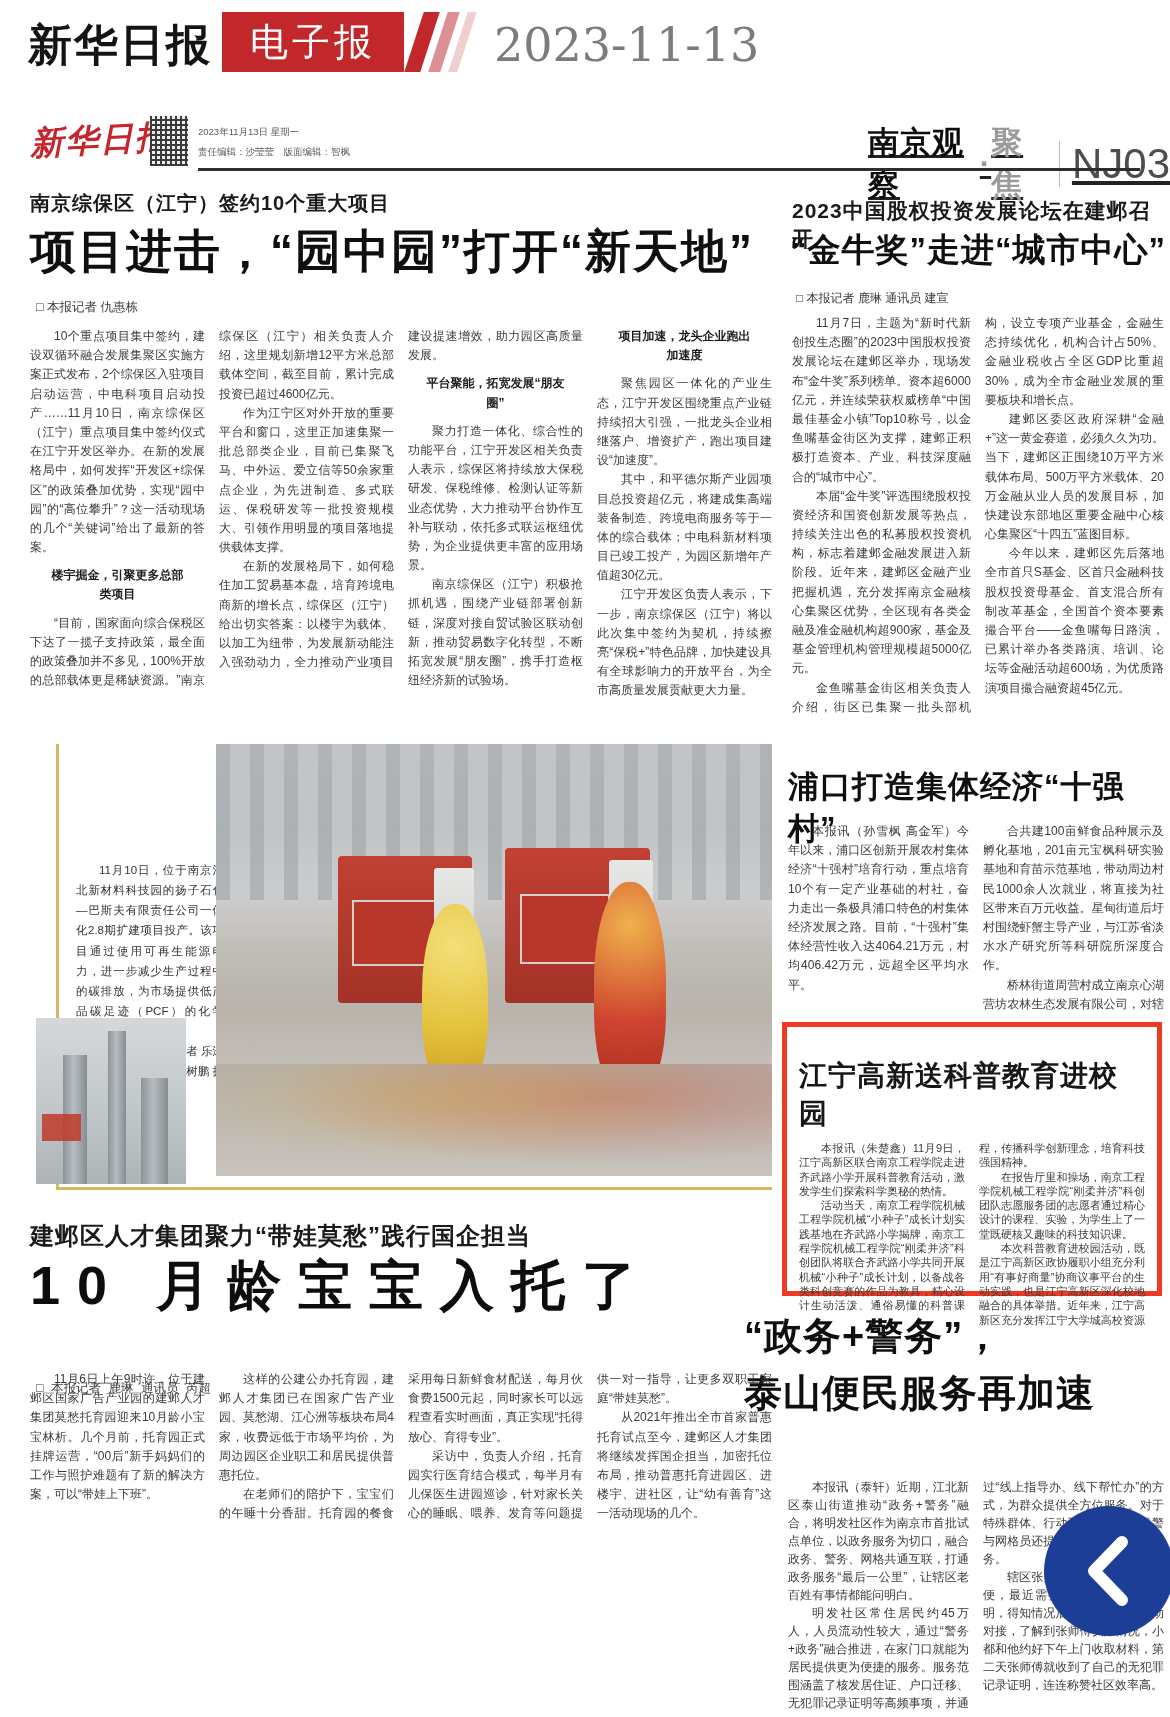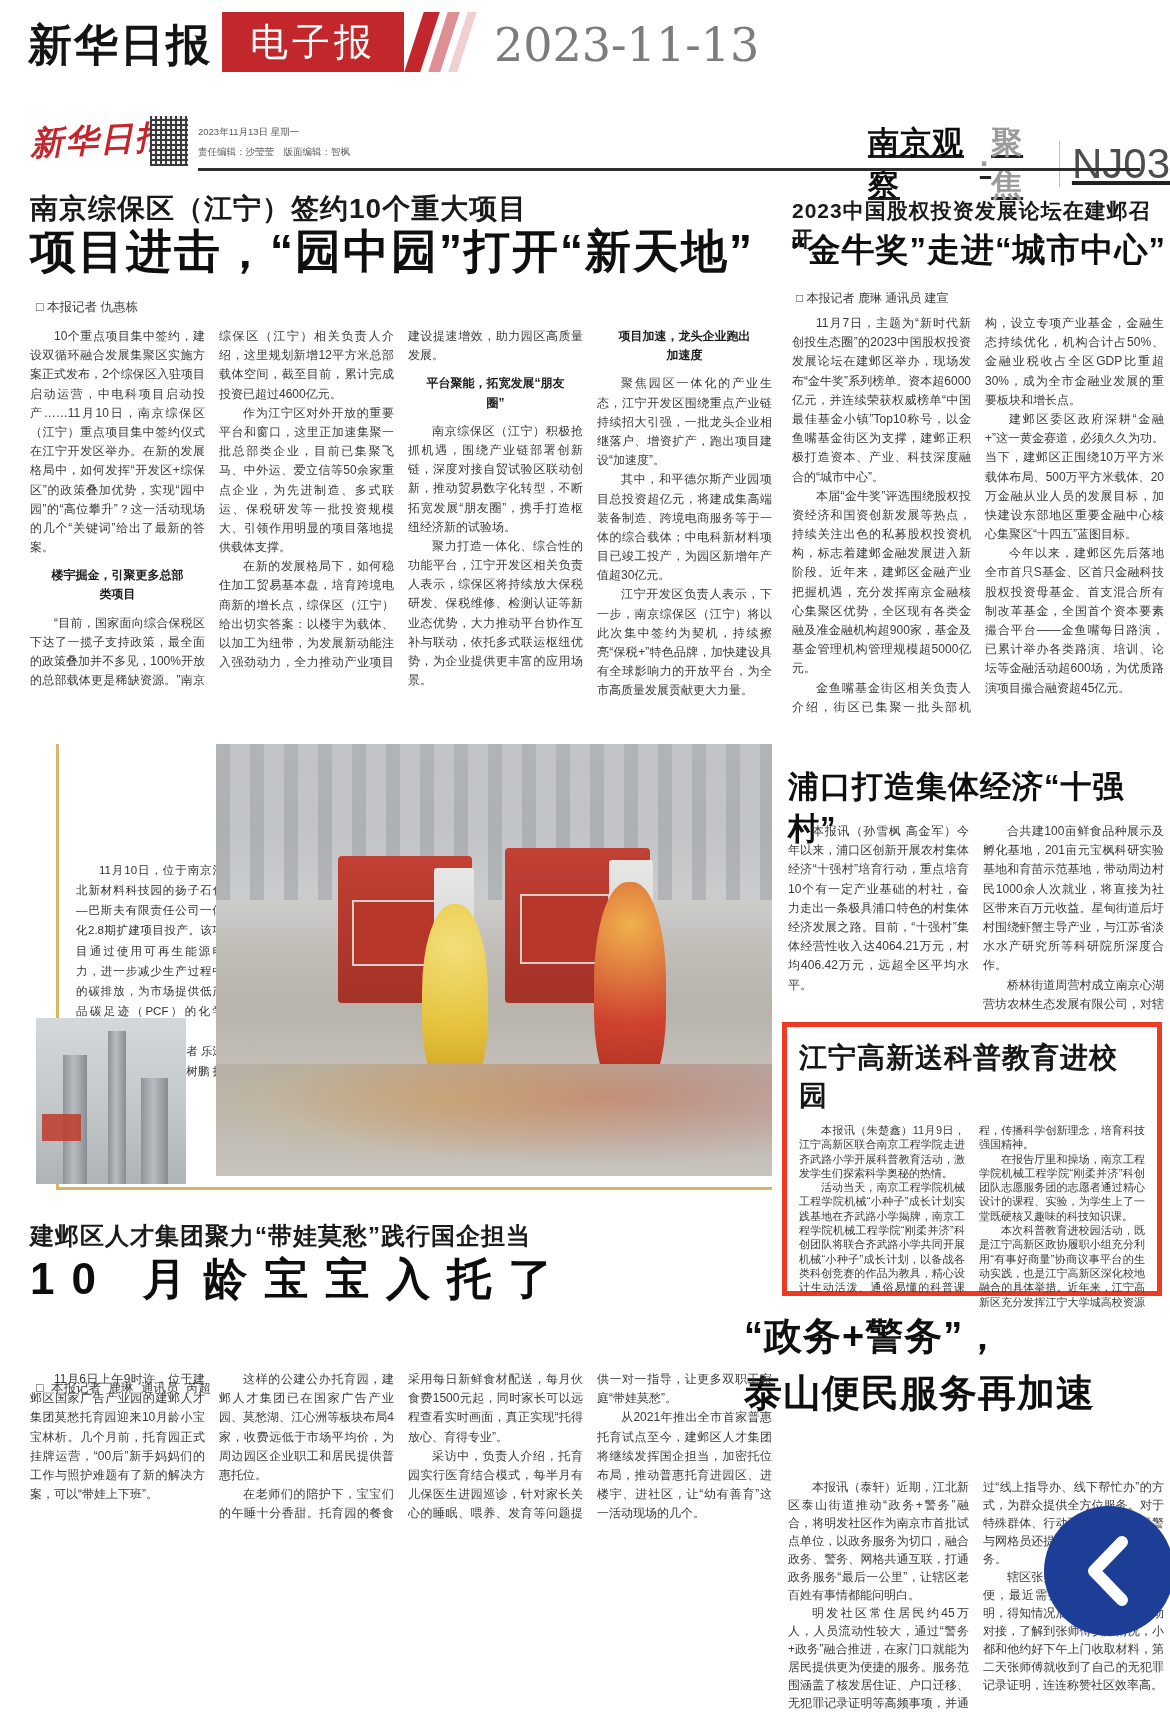--- a/index.html
+++ b/index.html
@@ -27,21 +27,21 @@
   .sec-div{width:1px;height:46px;background:#c0c0c0;margin:0 12px;}
   .page-no{font-size:42px;color:#4d4d4d;}
   .mast-rule{left:198px;top:168px;width:942px;height:3px;background:#2e2e2e;}
   
   .kicker{font-weight:bold;color:#1a1a1a;letter-spacing:1px;}
   .byline{font-size:12.5px;color:#3c3c3c;}
   .cols p{margin:0;font-size:12px;line-height:1.6;color:#3a3a3a;text-align:justify;text-indent:2em;}
   .cols p.sub{font-weight:bold;text-align:center;text-indent:0;margin:9px 16px;color:#1c1c1c;}
   .cols{overflow:hidden;}
   
-  .lead-kicker{left:30px;top:190px;font-size:28px;}
+  .lead-kicker{left:30px;top:190px;font-size:20px;}
   .lead-headline{left:30px;top:221px;font-size:46px;font-weight:bold;color:#0f0f0f;letter-spacing:2px;}
   .lead-byline{left:36px;top:299px;}
   .lead-cols{left:30px;top:327px;width:742px;height:406px;column-count:4;column-gap:14px;}
   
   .gold-kicker{left:792px;top:197px;font-size:21px;}
   .gold-headline{left:790px;top:228px;font-size:33px;font-weight:bold;color:#0f0f0f;letter-spacing:1px;}
   .gold-byline{left:796px;top:290px;font-size:12px;}
   .gold-cols{left:792px;top:314px;width:372px;height:452px;column-count:2;column-gap:14px;}
   
   .frame-v{left:56px;top:744px;width:3px;height:446px;background:#d7b666;}
@@ -70,31 +70,31 @@
       background:linear-gradient(#d4d8da 0%,#c2c7ca 55%,#aeb3b6 100%);}
   .tower{position:absolute;bottom:0;background:linear-gradient(90deg,#8d9499,#b7bcc0 45%,#868d92);}
   .tw1{left:18%;width:16%;height:78%;}
   .tw2{left:48%;width:12%;height:92%;}
   .tw3{left:70%;width:18%;height:64%;}
   .inset-sign{position:absolute;left:4%;top:58%;width:26%;height:16%;background:#c0392b;opacity:.85;}
   
   .pukou-headline{left:788px;top:766px;font-size:31px;font-weight:bold;color:#0f0f0f;letter-spacing:1px;}
   .pukou-cols{left:788px;top:822px;width:376px;height:198px;column-count:2;column-gap:14px;}
   
-  .highlight-box{left:782px;top:1022px;width:380px;height:274px;border:5px solid #ee3a23;background:#fff;box-sizing:border-box;padding:4px 12px;}
+  .highlight-box{left:782px;top:1022px;width:380px;height:274px;border:5px solid #ee3a23;background:#fff;box-sizing:border-box;padding:22px 12px;}
   .hl-title{font-size:28px;font-weight:bold;letter-spacing:1px;color:#161616;margin:8px 0 8px;}
   .hl-cols{height:196px;column-count:2;column-gap:14px;overflow:hidden;}
   .hl-cols p{font-size:11px;line-height:1.3;}
   
   .ts-headline{left:744px;top:1308px;font-size:38px;font-weight:bold;line-height:1.5;color:#0f0f0f;letter-spacing:1px;}
   .ts-cols{left:788px;top:1478px;width:376px;height:239px;column-count:2;column-gap:14px;}
   .ts-cols p{line-height:1.5;}
   
   .nur-kicker{left:30px;top:1220px;font-size:24px;}
-  .nur-headline{left:30px;top:1250px;font-size:44px;font-weight:bold;letter-spacing:17px;color:#0d0d0d;text-align:right;}
+  .nur-headline{left:30px;top:1250px;font-size:54px;font-weight:bold;letter-spacing:17px;color:#0d0d0d;text-align:right;}
   .nur-byline{left:36px;top:1380px;font-family:Liberation Mono, monospace;}
   .nur-cols{left:30px;top:1370px;width:742px;height:347px;column-count:4;column-gap:14px;}
   
   .back-btn{left:1044px;top:1506px;width:130px;height:130px;border-radius:50%;background:#1d3e96;
             display:flex;align-items:center;justify-content:center;cursor:pointer;}
 </style>
 </head>
 <body>
 
 <div class="abs app-logo">新华日报</div>
@@ -122,22 +122,22 @@
 <div class="abs lead-kicker kicker">南京综保区（江宁）签约10个重大项目</div>
 <div class="abs lead-headline">项目进击，“园中园”打开“新天地”</div>
 <div class="abs lead-byline byline">□ 本报记者 仇惠栋</div>
 <div class="abs lead-cols cols">
     <p>10个重点项目集中签约，建设双循环融合发展集聚区实施方案正式发布，2个综保区入驻项目启动运营，中电科项目启动投产……11月10日，南京综保区（江宁）重点项目集中签约仪式在江宁开发区举办。在新的发展格局中，如何发挥“开发区+综保区”的政策叠加优势，实现“园中园”的“高位攀升”？这一活动现场的几个“关键词”给出了最新的答案。</p>
     <p class="sub">楼宇掘金，引聚更多总部类项目</p>
     <p>“目前，国家面向综合保税区下达了一揽子支持政策，最全面的政策叠加并不多见，100%开放的总部载体更是稀缺资源。”南京综保区（江宁）相关负责人介绍，这里规划新增12平方米总部载体空间，截至目前，累计完成投资已超过4600亿元。</p>
     <p>作为江宁区对外开放的重要平台和窗口，这里正加速集聚一批总部类企业，目前已集聚飞马、中外运、爱立信等50余家重点企业，为先进制造、多式联运、保税研发等一批投资规模大、引领作用明显的项目落地提供载体支撑。</p>
     <p>在新的发展格局下，如何稳住加工贸易基本盘，培育跨境电商新的增长点，综保区（江宁）给出切实答案：以楼宇为载体、以加工为纽带，为发展新动能注入强劲动力，全力推动产业项目建设提速增效，助力园区高质量发展。</p>
     <p class="sub">平台聚能，拓宽发展“朋友圈”</p>
+    <p>聚力打造一体化、综合性的功能平台，江宁开发区相关负责人表示，综保区将持续放大保税研发、保税维修、检测认证等新业态优势，大力推动平台协作互补与联动，依托多式联运枢纽优势，为企业提供更丰富的应用场景。</p>
     <p>南京综保区（江宁）积极抢抓机遇，围绕产业链部署创新链，深度对接自贸试验区联动创新，推动贸易数字化转型，不断拓宽发展“朋友圈”，携手打造枢纽经济新的试验场。</p>
-    <p>聚力打造一体化、综合性的功能平台，江宁开发区相关负责人表示，综保区将持续放大保税研发、保税维修、检测认证等新业态优势，大力推动平台协作互补与联动，依托多式联运枢纽优势，为企业提供更丰富的应用场景。</p>
     <p class="sub">项目加速，龙头企业跑出加速度</p>
     <p>聚焦园区一体化的产业生态，江宁开发区围绕重点产业链持续招大引强，一批龙头企业相继落户、增资扩产，跑出项目建设“加速度”。</p>
     <p>其中，和平德尔斯产业园项目总投资超亿元，将建成集高端装备制造、跨境电商服务等于一体的综合载体；中电科新材料项目已竣工投产，为园区新增年产值超30亿元。</p>
     <p>江宁开发区负责人表示，下一步，南京综保区（江宁）将以此次集中签约为契机，持续擦亮“保税+”特色品牌，加快建设具有全球影响力的开放平台，为全市高质量发展贡献更大力量。</p>
   </div>
 
 <div class="abs gold-kicker kicker">2023中国股权投资发展论坛在建邺召开</div>
 <div class="abs gold-headline">“金牛奖”走进“城市中心”</div>
 <div class="abs gold-byline byline">□ 本报记者 鹿琳 通讯员 建宣</div>
 <div class="abs gold-cols cols">

